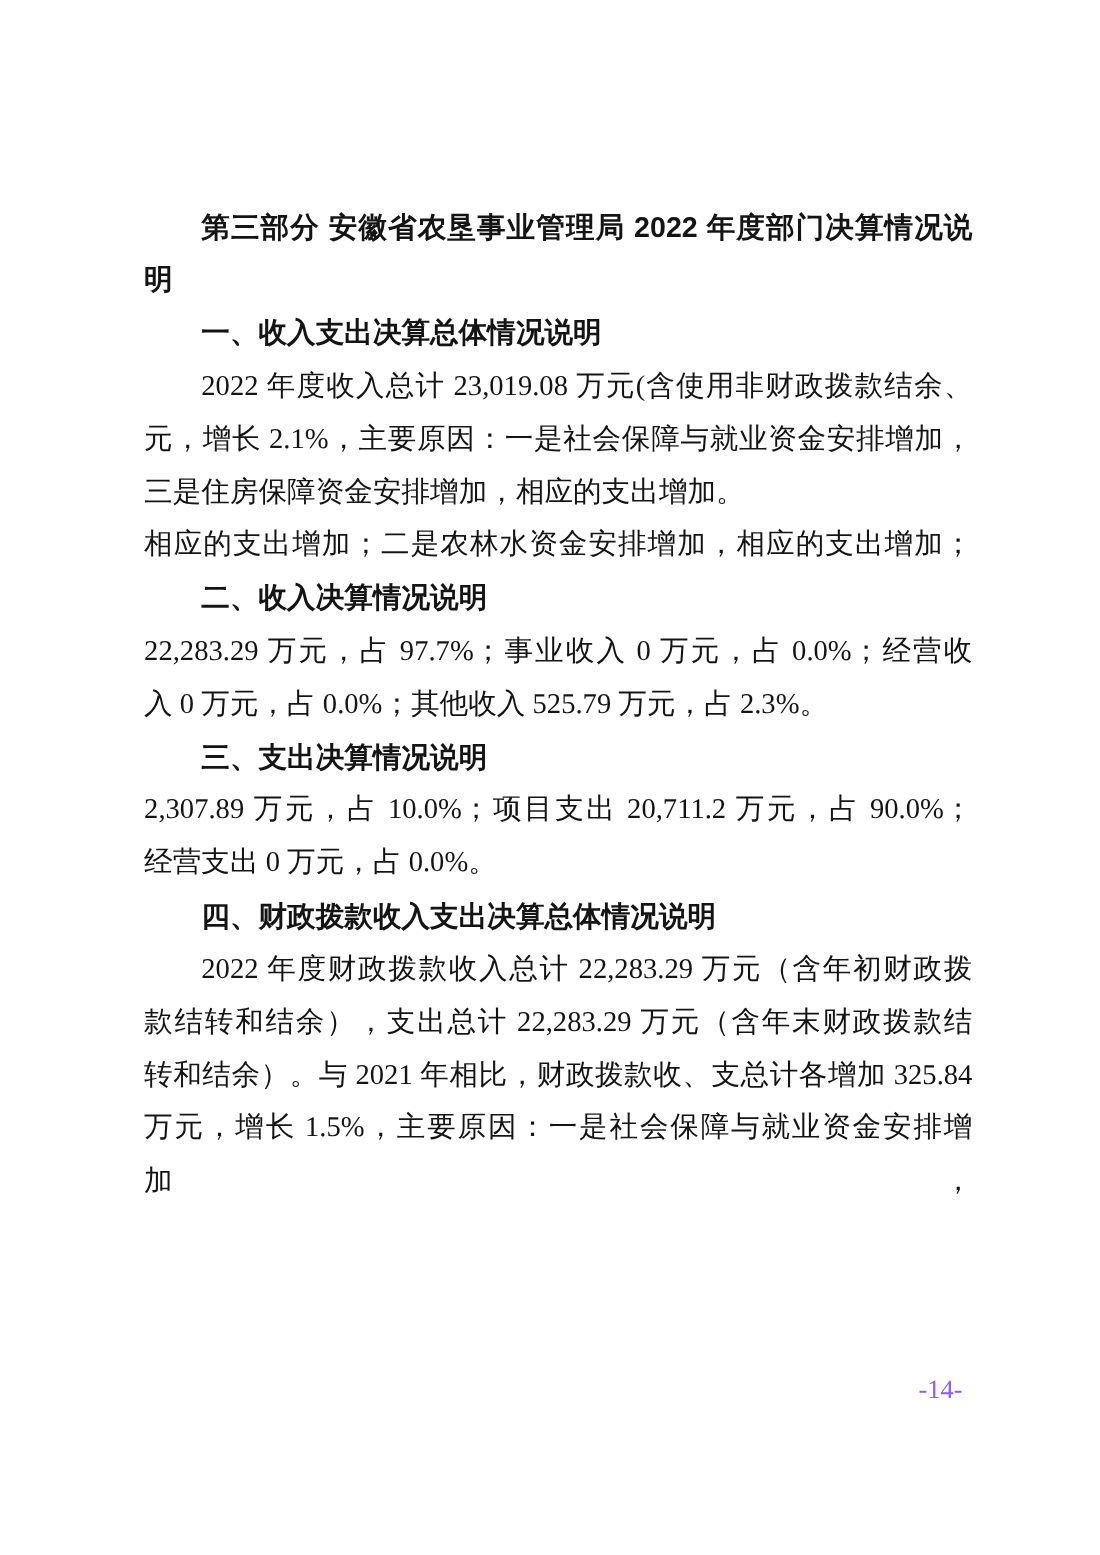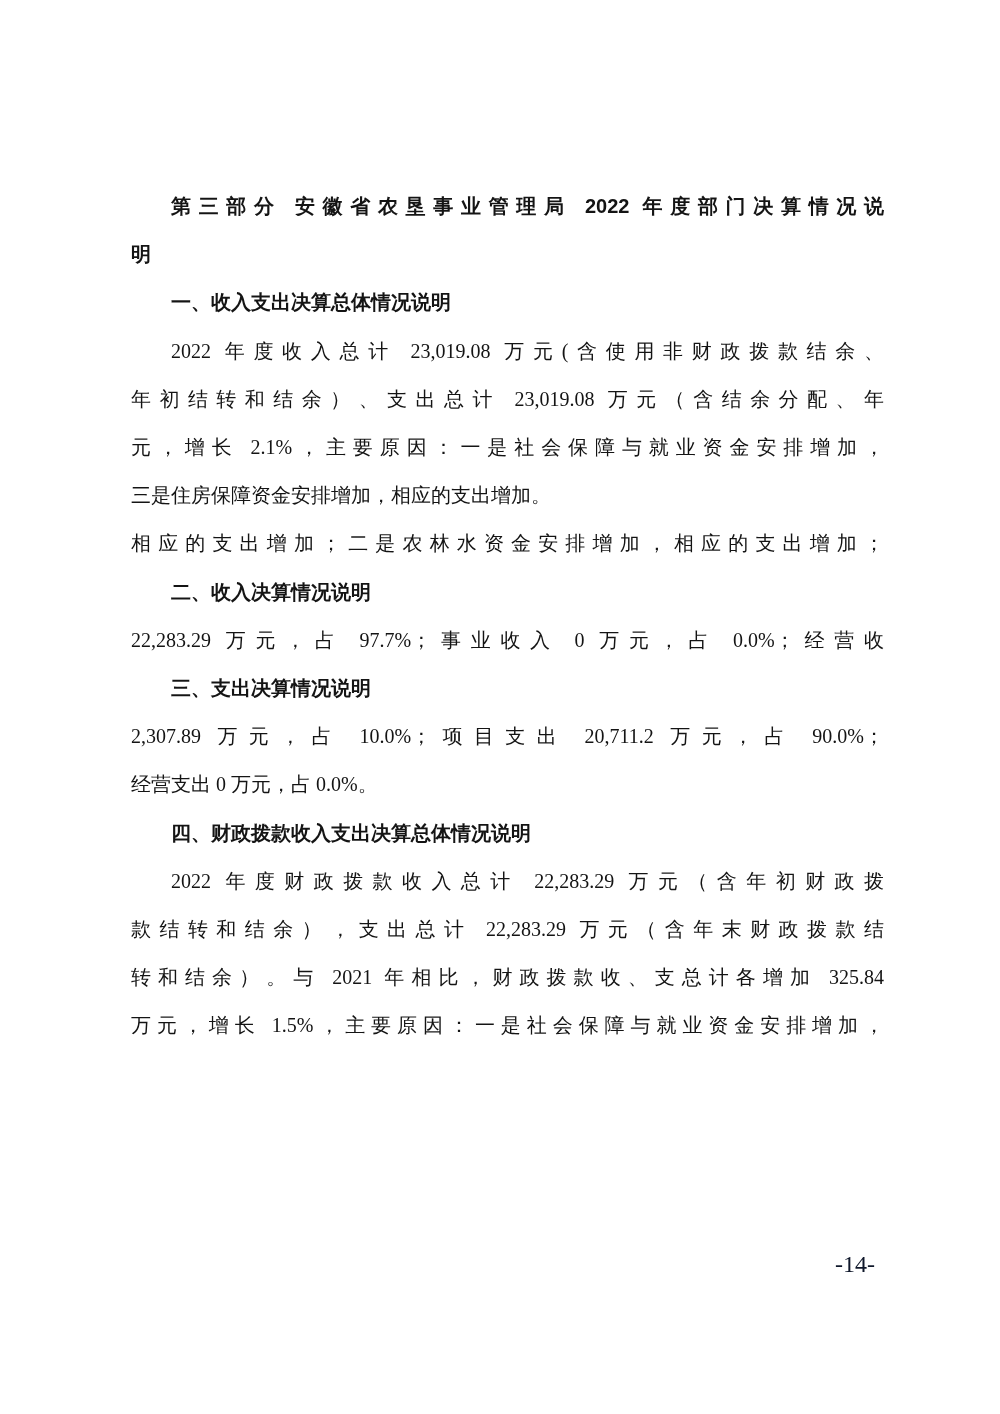--- a/index.html
+++ b/index.html
@@ -17,21 +17,21 @@
     font-family: "Liberation Serif", "DejaVu Serif", serif;
     color: #141414;
   }
   .doc {
     position: absolute;
     left: 131px;
     top: 182px;
     width: 753px;
   }
   .line {
-    font-size: 20px;
+    font-size: 26px;
     line-height: 48.2px;
     white-space: normal;
     letter-spacing: 0;
   }
   .line.indent {
     text-indent: 2em;
   }
   .line.justify {
     text-align: justify;
     text-align-last: justify;
@@ -41,38 +41,38 @@
     font-family: "Liberation Sans", "DejaVu Sans", sans-serif;
     font-weight: 700;
   }
   .page-number {
     position: absolute;
     top: 1248px;
     right: 125px;
     font-size: 24px;
     line-height: 32px;
     font-family: "Liberation Serif", "DejaVu Serif", serif;
-    color: #0f172a;
+    color: #8b5cf6;
   }
 </style>
 </head>
 <body>
 
 <div class="page">
   <div class="doc">
       <div class="line title indent justify">第三部分 安徽省农垦事业管理局 2022 年度部门决算情况说</div>
       <div class="line title">明</div>
       <div class="line heading indent">一、收入支出决算总体情况说明</div>
       <div class="line body indent justify">2022 年度收入总计 23,019.08 万元(含使用非财政拨款结余、</div>
-      <div class="line body justify">年初结转和结余）、支出总计 23,019.08 万元（含结余分配、年</div>
       <div class="line body justify">元，增长 2.1%，主要原因：一是社会保障与就业资金安排增加，</div>
       <div class="line body">三是住房保障资金安排增加，相应的支出增加。</div>
       <div class="line body justify">相应的支出增加；二是农林水资金安排增加，相应的支出增加；</div>
       <div class="line heading indent">二、收入决算情况说明</div>
       <div class="line body justify">22,283.29 万元，占 97.7%；事业收入 0 万元，占 0.0%；经营收</div>
+      <div class="line body">入 0 万元，占 0.0%；其他收入 525.79 万元，占 2.3%。</div>
       <div class="line heading indent">三、支出决算情况说明</div>
       <div class="line body justify">2,307.89 万元，占 10.0%；项目支出 20,711.2 万元，占 90.0%；</div>
       <div class="line body">经营支出 0 万元，占 0.0%。</div>
       <div class="line heading indent">四、财政拨款收入支出决算总体情况说明</div>
       <div class="line body indent justify">2022 年度财政拨款收入总计 22,283.29 万元（含年初财政拨</div>
       <div class="line body justify">款结转和结余），支出总计 22,283.29 万元（含年末财政拨款结</div>
       <div class="line body justify">转和结余）。与 2021 年相比，财政拨款收、支总计各增加 325.84</div>
       <div class="line body justify">万元，增长 1.5%，主要原因：一是社会保障与就业资金安排增加，</div>
     </div>
   <div class="page-number">-14-</div>

